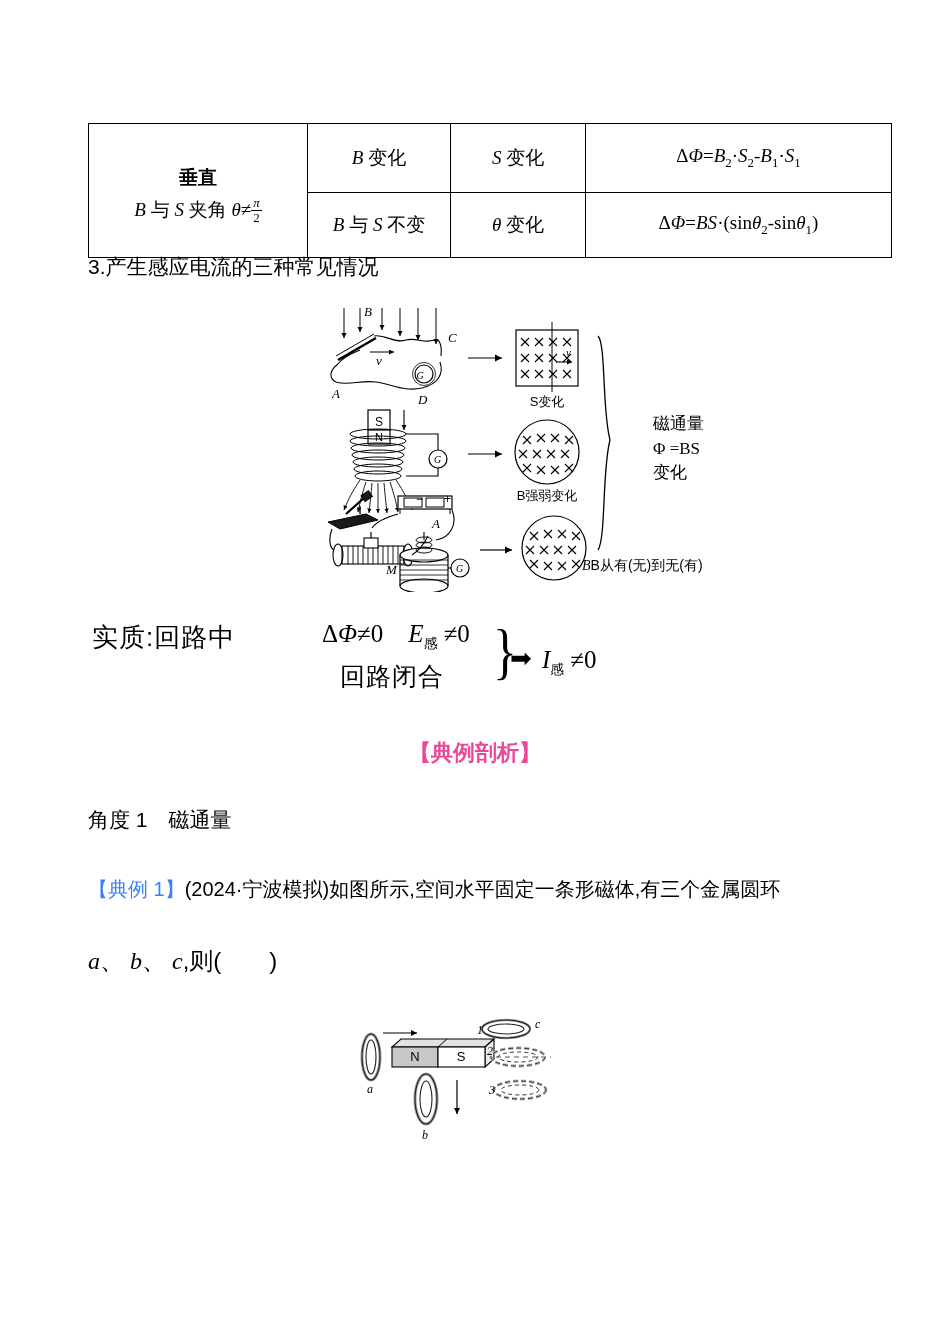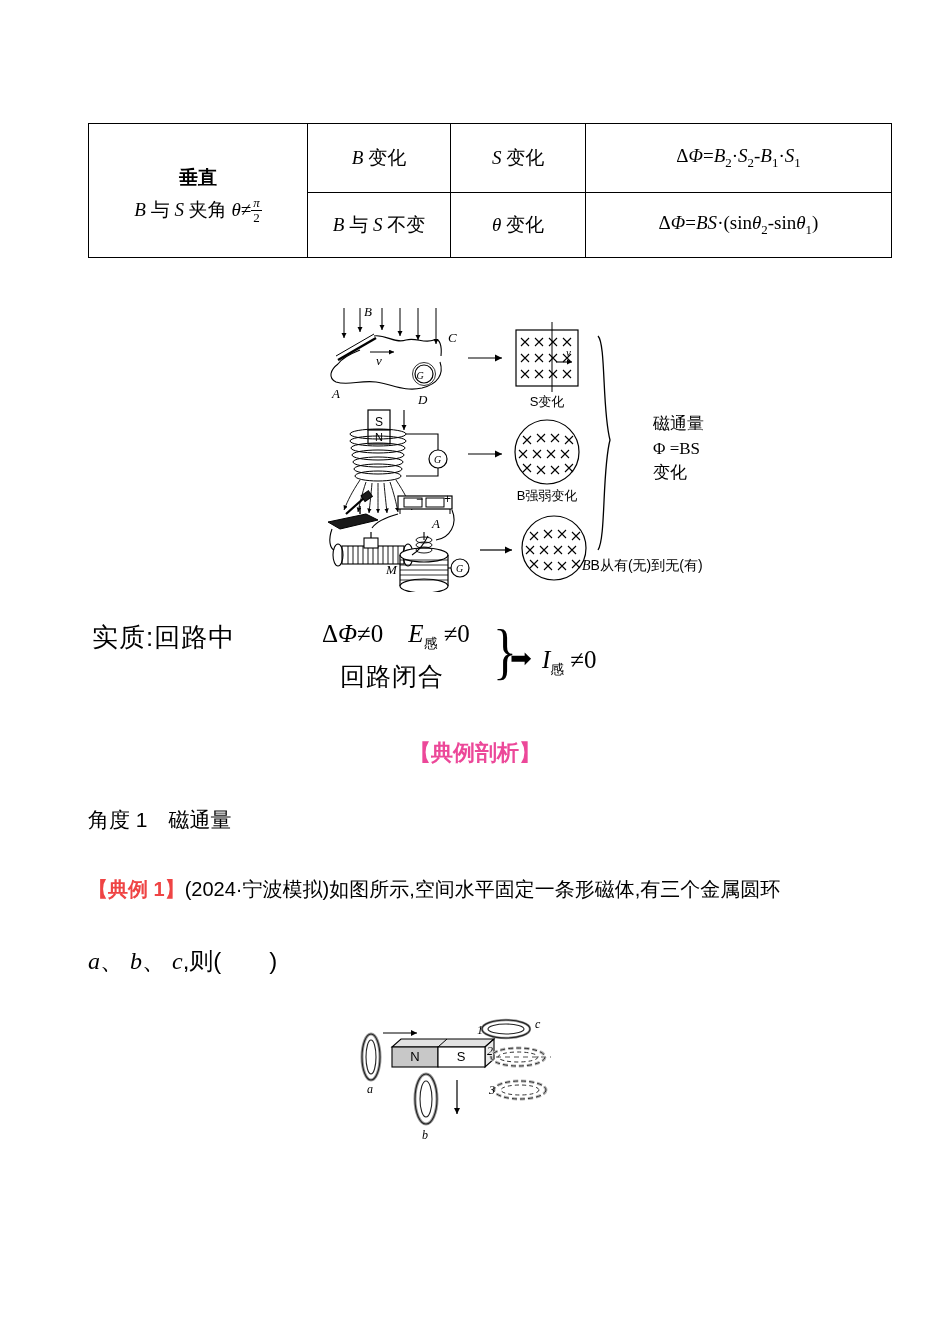--- a/index.html
+++ b/index.html
@@ -103,21 +103,21 @@
   #blue-head {
     left: 0; width: 950px; top: 738px;
     text-align: center;
     color: #ec4899;
     font-weight: bold;
     font-size: 22px;
     white-space: normal;
   }
   #angle-head { left: 88px; top: 806px; font-size: 21px; }
   #example-line { left: 88px; top: 876px; font-size: 20px; }
-  #example-line .blue { color: #ef4444; font-weight: bold; }
+  #example-line .blue { color: #3b82f6; font-weight: normal; }
   #abc-line { left: 88px; top: 945px; font-size: 24px; }
   #option-a { left: 88px; top: 1200px; font-size: 20px; }
 
   
   #essence {
     position: absolute;
     left: 92px;
     top: 608px;
     width: 560px;
     height: 90px;
@@ -225,20 +225,21 @@
       <td class="col-c">
         <i class="mv">θ</i> <span class="cjk">变化</span>
       </td>
       <td class="col-d">
         Δ<i class="mv">Φ</i>=<i class="mv">BS</i>·(sin<i class="mv">θ</i><sub>2</sub>-sin<i class="mv">θ</i><sub>1</sub>)
       </td>
     </tr>
   </tbody>
     </table>
 
+  <div class="txt" id="section-3">3.产生感应电流的三种常见情况</div>
 
   <div id="fig1">
     <svg width="340" height="292" viewBox="0 0 340 292" xmlns="http://www.w3.org/2000/svg">
       <defs>
         <marker id="ah" markerWidth="7" markerHeight="7" refX="6" refY="3" orient="auto">
           <path d="M0,0 L6,3 L0,6 z" fill="#000"></path>
         </marker>
         <marker id="ahs" markerWidth="6" markerHeight="6" refX="5" refY="2.5" orient="auto">
           <path d="M0,0 L5,2.5 L0,5 z" fill="#000"></path>
         </marker>

